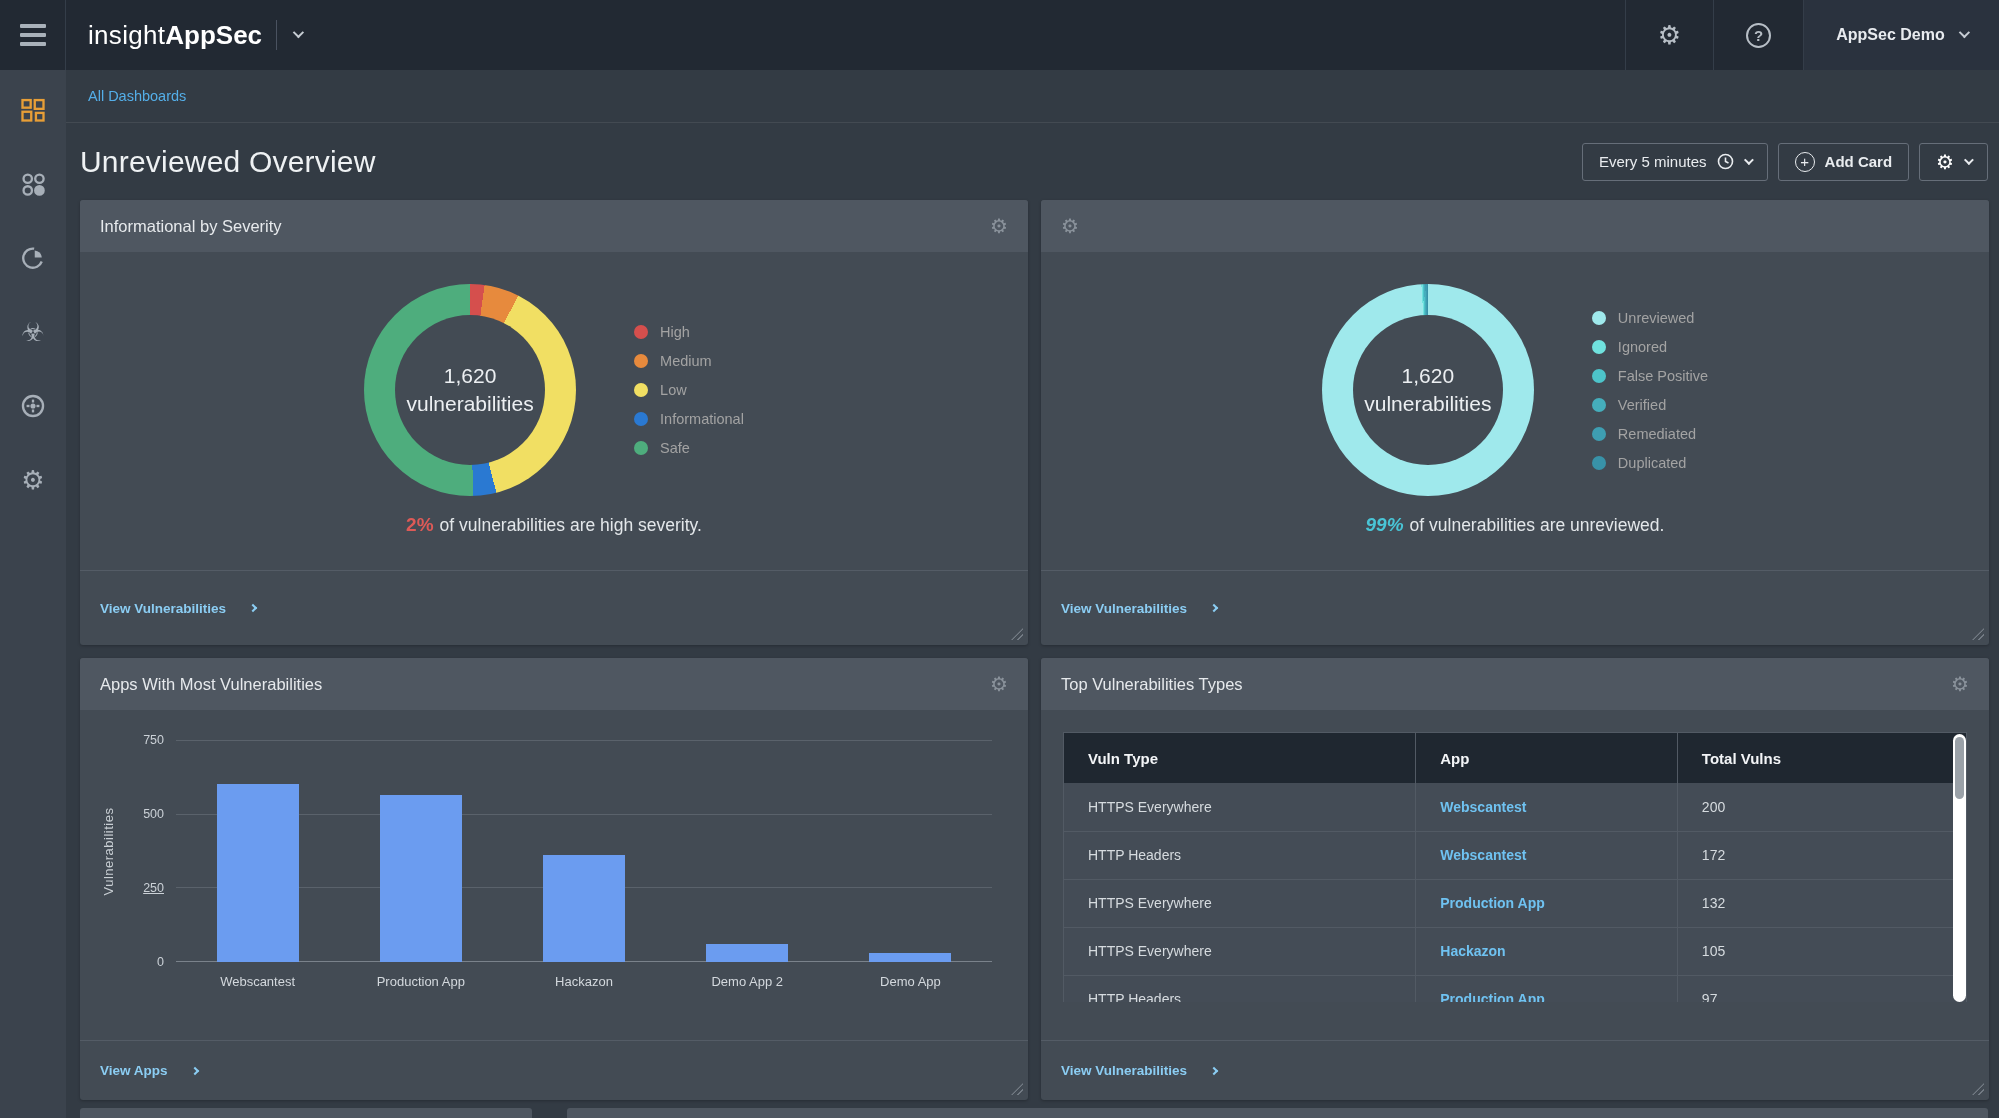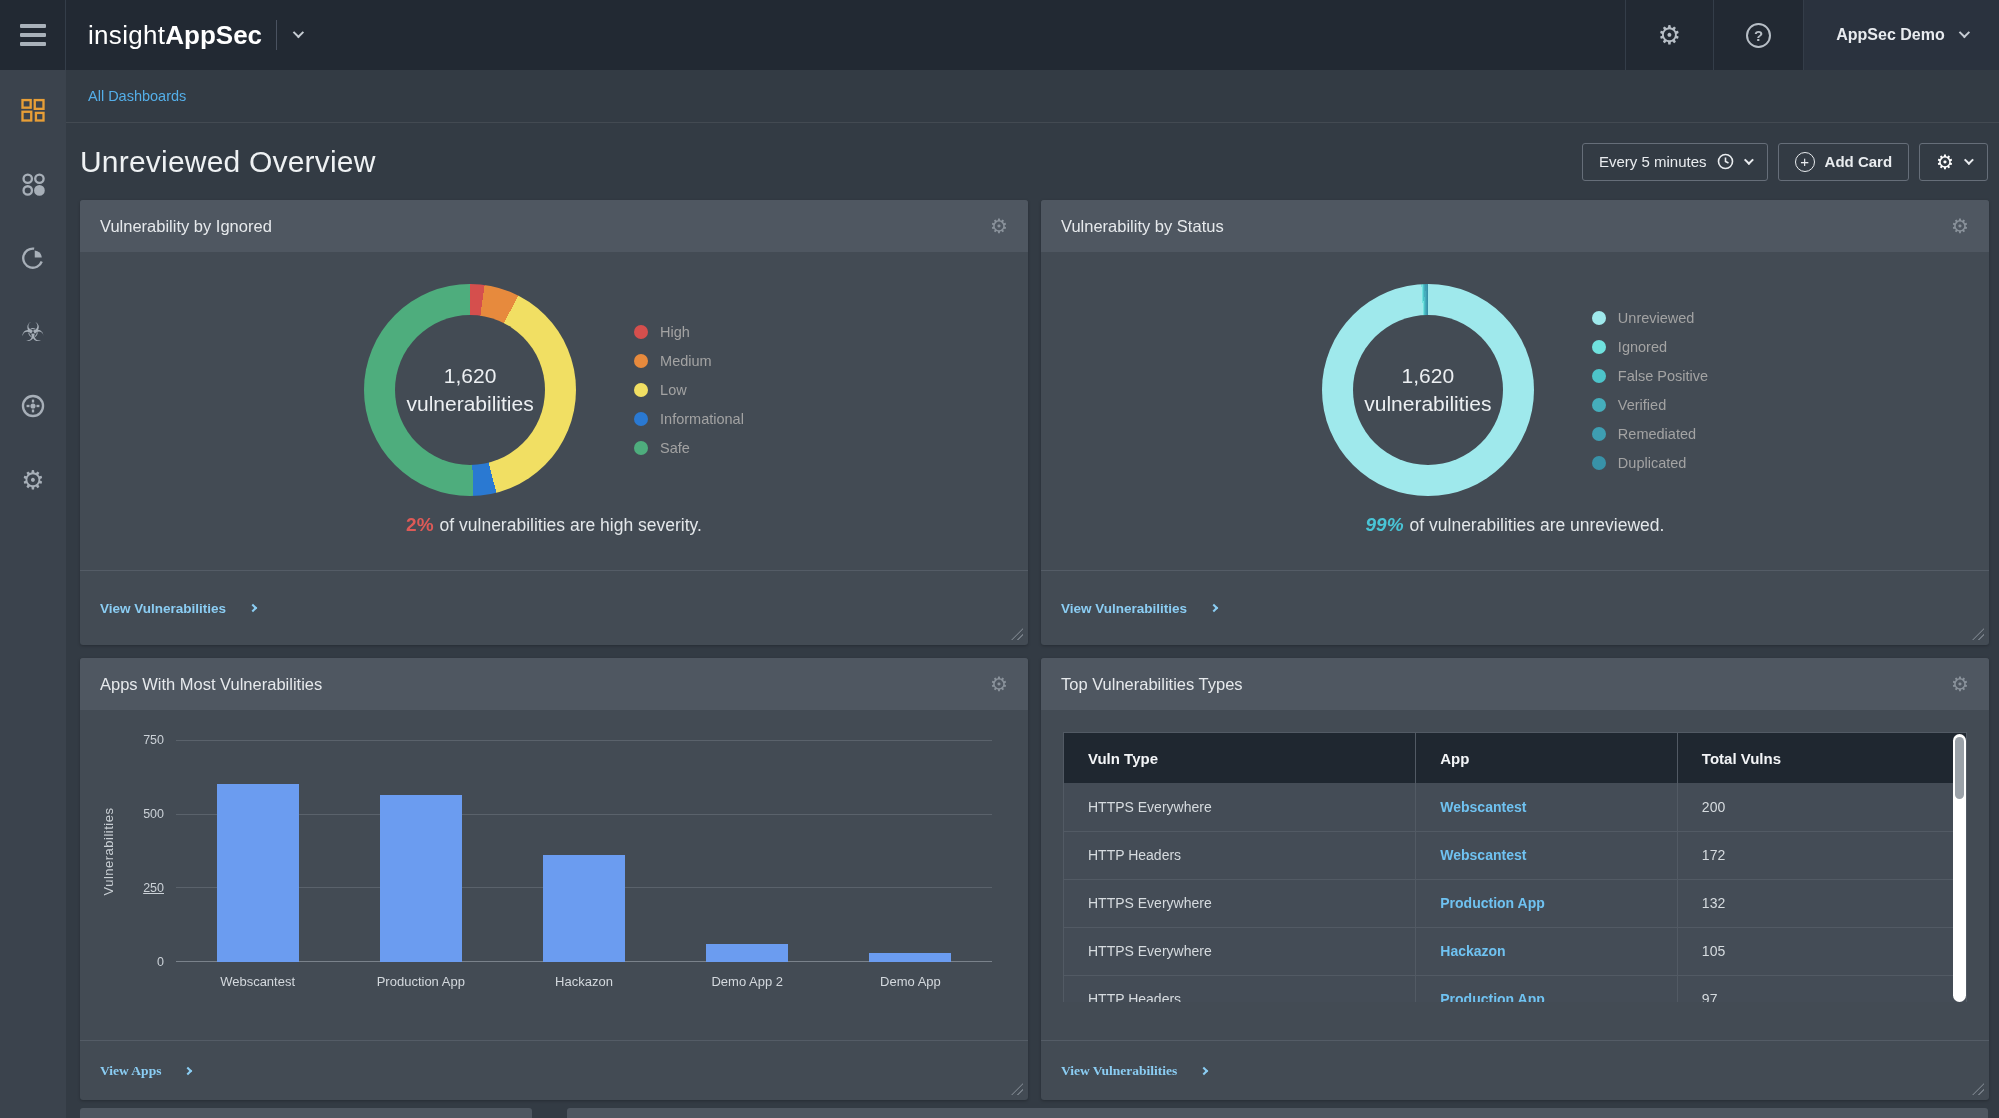--- a/index.html
+++ b/index.html
@@ -61,21 +61,21 @@
           grid-template-columns:948px 948px; grid-template-rows:445px 442px; gap:13px; }
   .card { background:#434B54; border-radius:3px; display:flex; flex-direction:column;
           box-shadow:0 1px 3px rgba(0,0,0,.25); overflow:hidden; }
   .card-header { height:52px; background:#4F5761; display:flex; align-items:center;
                  padding:0 20px; flex:0 0 auto; }
   .card-title { color:#E6E9EC; font-size:16.5px; flex:1; }
   .card-gear { color:#8A929B; font-size:20px; cursor:pointer; }
   .card-body { flex:1; position:relative; }
   .card-footer { flex:0 0 auto; border-top:1px solid #545C66; position:relative;
                  display:flex; align-items:center; padding:0 20px; }
-  .cf-tall { height:75px; } .cf-short { height:60px;font-family:Liberation Serif, serif; }
+  .cf-tall { height:75px; } .cf-short { height:60px; }
   .footer-link { color:#8BCDF3; font-size:13.5px; font-weight:700; text-decoration:none;
                  display:flex; align-items:center; gap:24px; cursor:pointer; }
   .footer-link .chev { color:#8BCDF3; }
   .resize-handle { position:absolute; right:5px; bottom:5px; width:12px; height:12px;
         background:repeating-linear-gradient(-45deg, transparent 0 3px, #7E868F 3px 4.5px);
         clip-path:polygon(100% 0, 100% 100%, 0 100%); cursor:nwse-resize; opacity:.8; }
 
   
   .donut-row { display:flex; justify-content:center; align-items:center; gap:58px; padding-top:32px; }
   .donut { position:relative; width:212px; height:212px; border-radius:50%; }
@@ -222,21 +222,21 @@
           <span class="gear-solid">⚙</span>
           <span class="chev"></span>
         </button>
       </div>
     </div>
 
     <div class="grid">
 
       <section class="card">
         <div class="card-header">
-          <span class="card-title">Vulnerability by Ignored</span>
+          <span class="card-title">Informational by Severity</span>
           <span class="card-gear">⚙</span>
         </div>
         <div class="card-body">
           <div class="donut-row">
             <div class="donut" id="donut-severity" style="background: conic-gradient(rgb(213, 79, 77) 0%, rgb(213, 79, 77) 2.2%, rgb(231, 138, 61) 2.2%, rgb(231, 138, 61) 7.5%, rgb(241, 223, 99) 7.5%, rgb(241, 223, 99) 46%, rgb(42, 121, 210) 46%, rgb(42, 121, 210) 49.5%, rgb(78, 173, 125) 49.5%, rgb(78, 173, 125) 100%);">
               <div class="donut-hole">
                 <span class="donut-val">1,620</span>
                 <span class="donut-lbl">vulnerabilities</span>
               </div>
             </div>
@@ -272,21 +272,20 @@
           <a class="footer-link">
             <span>View Vulnerabilities</span>
             <span class="chev right"></span>
           </a>
           <div class="resize-handle"></div>
         </div>
       </section>
 
       <section class="card">
         <div class="card-header">
-          <span class="card-title">Vulnerability by Status</span>
           <span class="card-gear">⚙</span>
         </div>
         <div class="card-body">
           <div class="donut-row">
             <div class="donut" id="donut-status" style="background: conic-gradient(rgb(159, 233, 236) 0%, rgb(159, 233, 236) 99%, rgb(112, 226, 222) 99%, rgb(112, 226, 222) 99.2%, rgb(77, 196, 202) 99.2%, rgb(77, 196, 202) 99.4%, rgb(69, 174, 188) 99.4%, rgb(69, 174, 188) 99.6%, rgb(62, 158, 178) 99.6%, rgb(62, 158, 178) 99.8%, rgb(56, 146, 168) 99.8%, rgb(56, 146, 168) 100%);">
               <div class="donut-hole">
                 <span class="donut-val">1,620</span>
                 <span class="donut-lbl">vulnerabilities</span>
               </div>
             </div>

